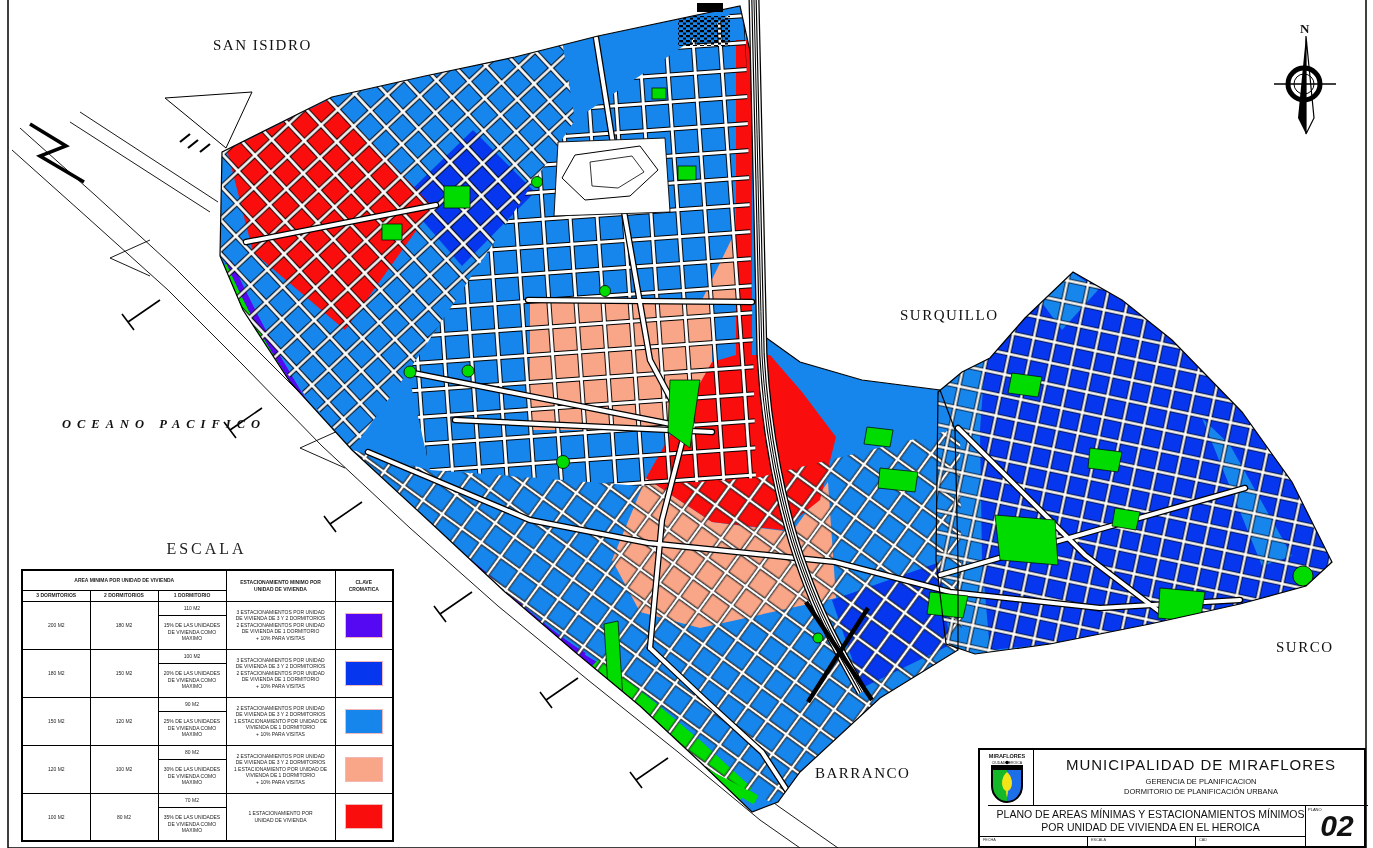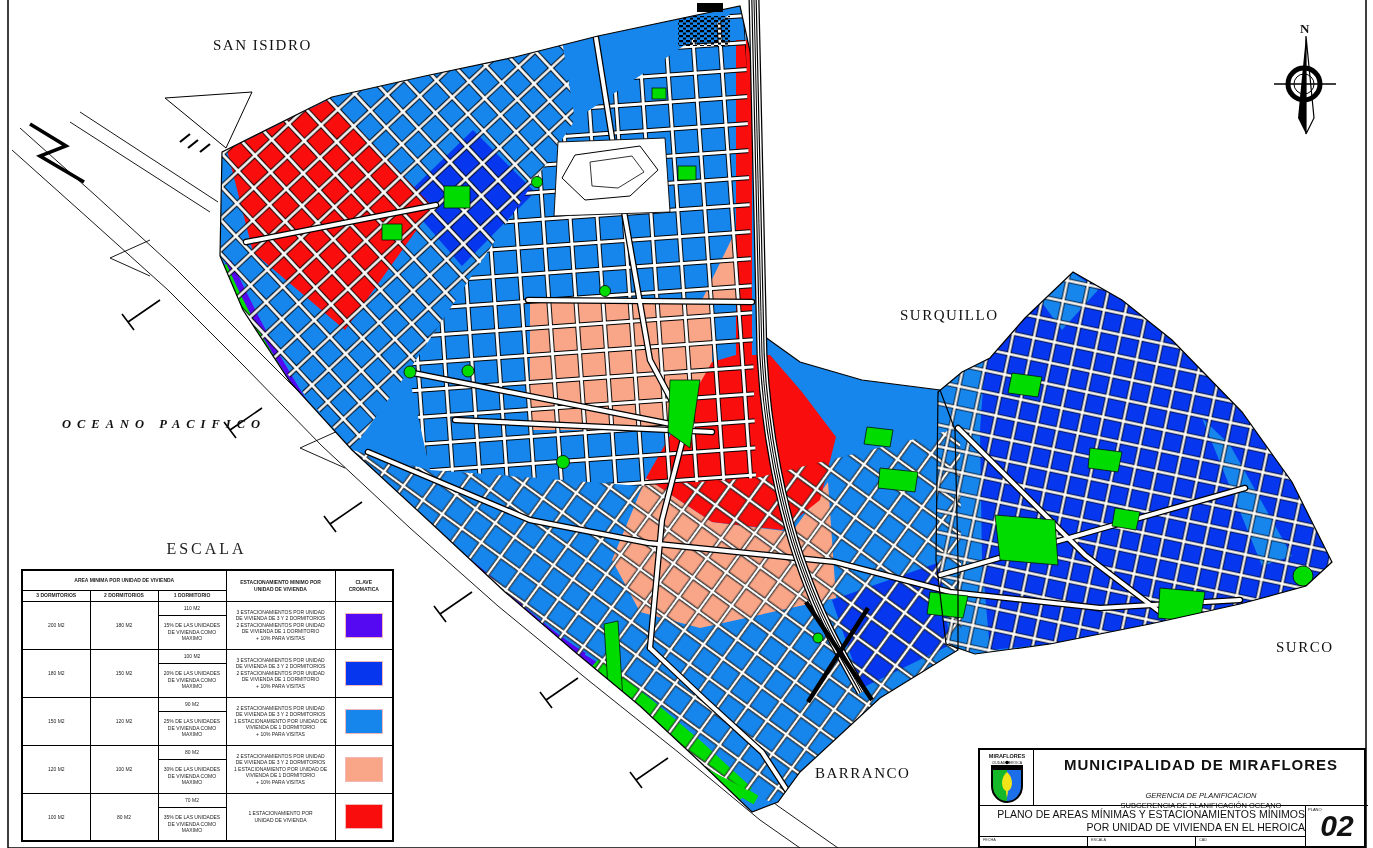--- a/index.html
+++ b/index.html
@@ -26,25 +26,25 @@
   td.park{font-size:4.7px;}
   td.pct{font-size:4.7px;}
   .prelines{white-space:pre-line;}
   .sw{width:36px;height:23px;margin:0 auto;outline:1px solid #f2b8b8;}
   
   #tblock{position:absolute;left:978px;top:748px;width:388px;height:100px;
       border:2px solid #000;box-sizing:border-box;background:#fff;color:#111;}
   #tblock .cell{position:absolute;box-sizing:border-box;}
   #logoCell{left:0;top:0;width:54px;height:55px;border-right:1px solid #000;}
   #headCell{left:54px;top:0;width:334px;height:55px;text-align:center;}
-  #headCell .org{font-size:15px;font-weight:bold;letter-spacing:1px;margin-top:6px;}
-  #headCell .dept{font-size:7.5px;margin-top:18px;font-style:italic;}
+  #headCell .org{font-size:15px;font-weight:normal;letter-spacing:1px;margin-top:6px;}
+  #headCell .dept{font-size:7.5px;margin-top:4px;}
   #headCell .subdept{font-size:7.5px;margin-top:1px;}
-  #titleCell{left:0;top:55px;width:325px;height:31px;border-top:1px solid #000;
-      text-align:right;font-size:10.5px;line-height:1.25;padding-top:2px;}
+  #titleCell{left:8px;top:55px;width:325px;height:31px;border-top:1px solid #000;
+      text-align:center;font-size:10.5px;line-height:1.25;padding-top:2px;}
   #planoCell{left:325px;top:55px;width:63px;height:45px;border-top:1px solid #000;
       border-left:1px solid #000;}
   #planoCell .plbl{font-size:4px;margin:1px 0 0 2px;}
   #planoCell .pnum{font-size:30px;font-weight:bold;text-align:center;line-height:0.9;font-style:italic;}
   .frow{top:86px;height:14px;border-top:1px solid #000;font-size:3.8px;color:#333;
       padding:1px 0 0 3px;}
   #fechaCell{left:0;width:107px;}
   #escalaCell{left:107px;width:108px;border-left:1px solid #000;}
   #cadCell{left:215px;width:110px;border-left:1px solid #000;}
 </style>
@@ -374,21 +374,21 @@
         <path d="M27,20 H42 V36 A15,15 0 0 1 27,52 Z" fill="#1c6fe8"></path>
         <path d="M27,22 C33,27 32,34 27,38 C29,42 27,46 27,48 C27,46 25,42 27,38 C22,34 21,27 27,22 Z" fill="#f2e418"></path>
         <ellipse cx="27" cy="33" rx="5" ry="8" fill="#f2e418"></ellipse>
         <path d="M12,16 H42 V36 A15,16 0 0 1 12,36 Z" fill="none" stroke="#000" stroke-width="2"></path>
       </g>
     </svg>
   </div>
   <div id="headCell" class="cell">
     <div class="org">MUNICIPALIDAD  DE  MIRAFLORES</div>
     <div class="dept">GERENCIA DE PLANIFICACION</div>
-    <div class="subdept">SUBGERENCIA DE PLANIFICACIÓN  OCEANO</div>
+    <div class="subdept">DORMITORIO DE PLANIFICACIÓN  URBANA</div>
   </div>
   <div id="titleCell" class="cell">
     <div>PLANO DE AREAS MÍNIMAS  Y  ESTACIONAMIENTOS MÍNIMOS</div>
     <div>POR UNIDAD DE VIVIENDA EN EL HEROICA</div>
   </div>
   <div id="planoCell" class="cell">
     <div class="plbl">PLANO</div>
     <div class="pnum">02</div>
   </div>
   <div id="fechaCell" class="cell frow">FECHA</div>

